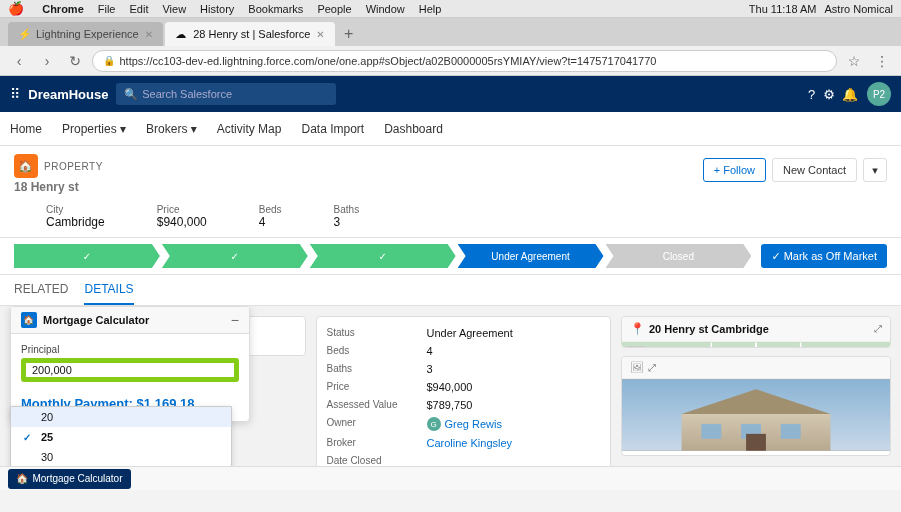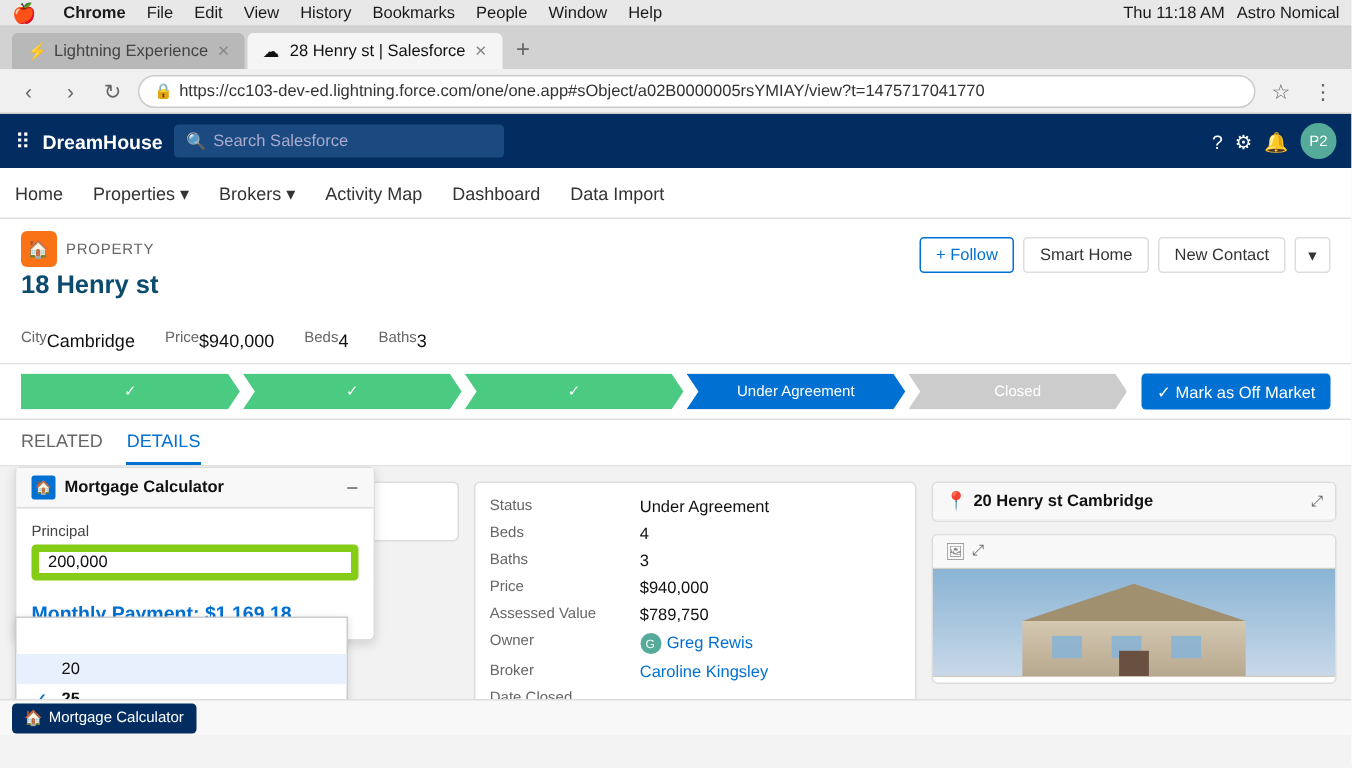--- a/index.html
+++ b/index.html
@@ -129,23 +129,23 @@
 
     .record-header {
       background: white;
       padding: 8px 14px;
       border-bottom: 1px solid #e0e0e0;
       display: flex;
       align-items: flex-start;
     }
     .record-header-left { flex: 1; }
     .record-type-badge { font-size: 10px; color: #666; text-transform: uppercase; letter-spacing: 0.5px; }
-    .record-title { font-size: 17px; font-weight: 600; color: #0c4a6e; margin: 2px 0 20px; }
+    .record-title { font-size: 12px; font-weight: 600; color: #737373; margin: 2px 0 10px; }
     .record-meta { display: flex; gap: 20px; }
-    .meta-item { display: flex; flex-direction: row; }
+    .meta-item { display: flex; flex-direction: column; margin-left: 32px; }
     .meta-label { font-size: 10px; color: #666; }
     .meta-value { font-size: 12px; color: #111; }
     .record-actions { display: flex; align-items: center; gap: 6px; margin-top: 4px; }
     .btn-follow {
       height: 24px; padding: 0 10px;
       border: 1px solid #0070d2; border-radius: 3px;
       background: white; color: #0070d2; font-size: 11px; cursor: pointer;
       display: flex; align-items: center; gap: 4px;
     }
     .btn-smart-home {
@@ -273,21 +273,21 @@
     .dropdown-item {
       padding: 4px 12px;
       font-size: 11px;
       color: #111;
       cursor: pointer;
       display: flex;
       align-items: center;
       gap: 6px;
     }
     .dropdown-item.selected { font-weight: 600; }
-    .dropdown-item.highlighted { background: #e8f0fe; margin-top: 24px; }
+    .dropdown-item.highlighted { background: #e8f0fe; }
     .check-mark { color: #0070d2; font-size: 10px; width: 12px; }
 
     .widget-result {
       margin-top: 6px;
       font-size: 13px;
       color: #0070d2;
       font-weight: 600;
     }
 
     
@@ -458,22 +458,22 @@
       <span>🔔</span>
       <div class="sf-avatar">P2</div>
     </div>
   </div>
 
   <div class="sf-nav">
     <span class="sf-nav-item">Home</span>
     <span class="sf-nav-item">Properties ▾</span>
     <span class="sf-nav-item">Brokers ▾</span>
     <span class="sf-nav-item">Activity Map</span>
+    <span class="sf-nav-item">Data Import</span>
     <span class="sf-nav-item">Dashboard</span>
-    <span class="sf-nav-item">Data Import</span>
   </div>
 
   <div class="record-area">
 
     <div class="record-header">
       <div class="record-header-left">
         <div style="display:flex;align-items:center;gap:6px;margin-bottom:2px;">
           <div style="width:24px;height:24px;background:#f97316;border-radius:4px;display:flex;align-items:center;justify-content:center;color:white;font-size:12px;">🏠</div>
           <span class="record-type-badge">PROPERTY</span>
         </div>
@@ -492,21 +492,20 @@
             <span class="meta-value">4</span>
           </div>
           <div class="meta-item">
             <span class="meta-label">Baths</span>
             <span class="meta-value">3</span>
           </div>
         </div>
       </div>
       <div class="record-actions">
         <button class="btn-follow">+ Follow</button>
-        <button class="btn-smart-home">Smart Home</button>
         <button class="btn-new-contact">New Contact</button>
         <button class="btn-more">▾</button>
       </div>
     </div>
 
     <div class="progress-bar">
       <div class="step-arrow" style="margin-right:2px;">
         <span>✓</span>
       </div>
       <div class="step-arrow" style="margin-right:2px;">

